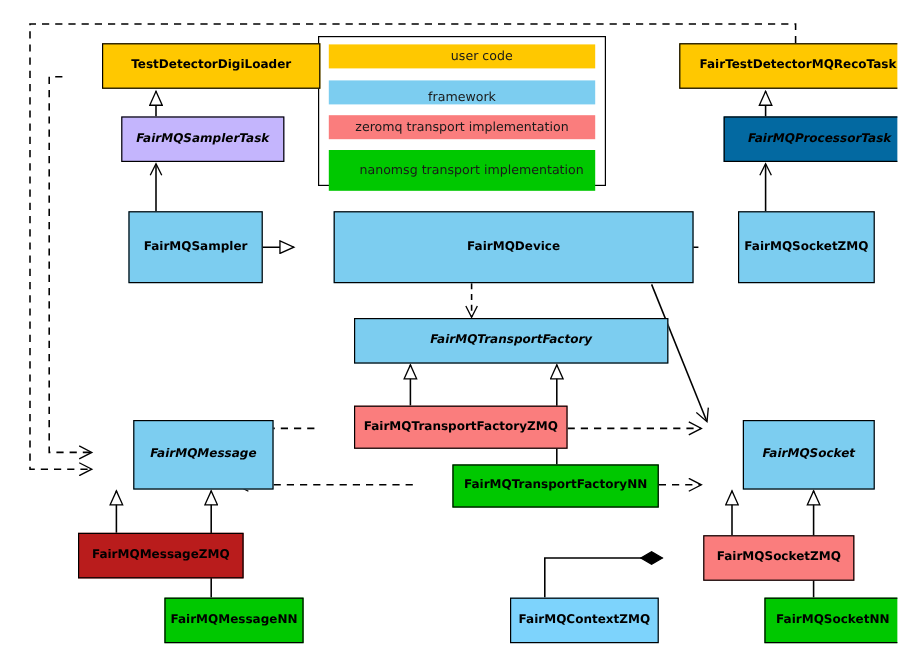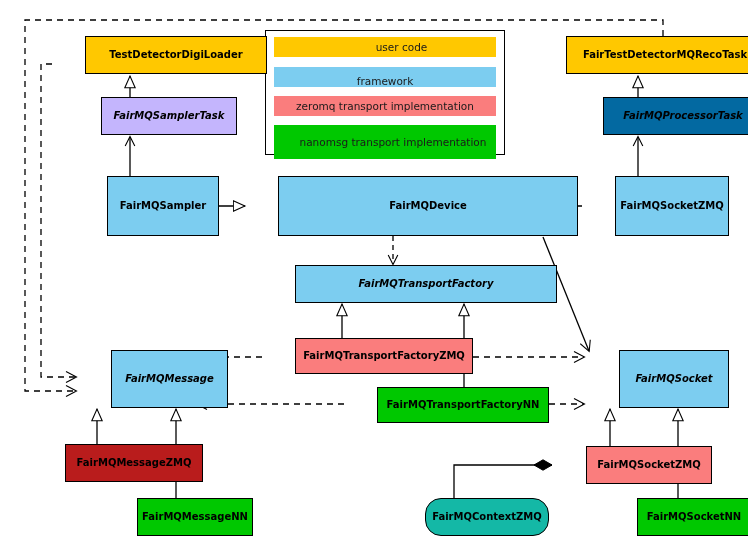--- a/index.html
+++ b/index.html
@@ -148,17 +148,17 @@
       <div class="node" style="left: 245px; top: 176px; width: 300px; height: 60px; background: rgb(124, 205, 240);">FairMQDevice</div>
       <div class="node" style="left: 582px; top: 176px; width: 114px; height: 60px; background: rgb(124, 205, 240);">FairMQSocketZMQ</div>
       <div class="node italic" style="left: 262px; top: 265px; width: 262px; height: 38px; background: rgb(124, 205, 240);">FairMQTransportFactory</div>
       <div class="node" style="left: 262px; top: 338px; width: 178px; height: 36px; background: rgb(250, 125, 125);">FairMQTransportFactoryZMQ</div>
       <div class="node" style="left: 344px; top: 387px; width: 172px; height: 36px; background: rgb(0, 200, 0);">FairMQTransportFactoryNN</div>
       <div class="node italic" style="left: 78px; top: 350px; width: 117px; height: 58px; background: rgb(124, 205, 240);">FairMQMessage</div>
       <div class="node italic" style="left: 586px; top: 350px; width: 110px; height: 58px; background: rgb(124, 205, 240);">FairMQSocket</div>
       <div class="node" style="left: 32px; top: 444px; width: 138px; height: 38px; background: #b91c1c;">FairMQMessageZMQ</div>
       <div class="node" style="left: 104px; top: 498px; width: 116px; height: 38px; background: rgb(0, 200, 0);">FairMQMessageNN</div>
       <div class="node" style="left: 553px; top: 446px; width: 126px; height: 38px; background: rgb(250, 125, 125);">FairMQSocketZMQ</div>
-      <div class="node" style="left: 392px; top: 498px; width: 124px; height: 38px; background: #14b8a6; border-radius: 16px;">FairMQContextZMQ</div>
+      <div class="node" style="left: 392px; top: 498px; width: 124px; height: 38px; background: #7dd3fc;">FairMQContextZMQ</div>
       <div class="node" style="left: 604px; top: 498px; width: 114px; height: 38px; background: rgb(0, 200, 0);">FairMQSocketNN</div>
     </div>
 
 </div>
 
 </body></html>

